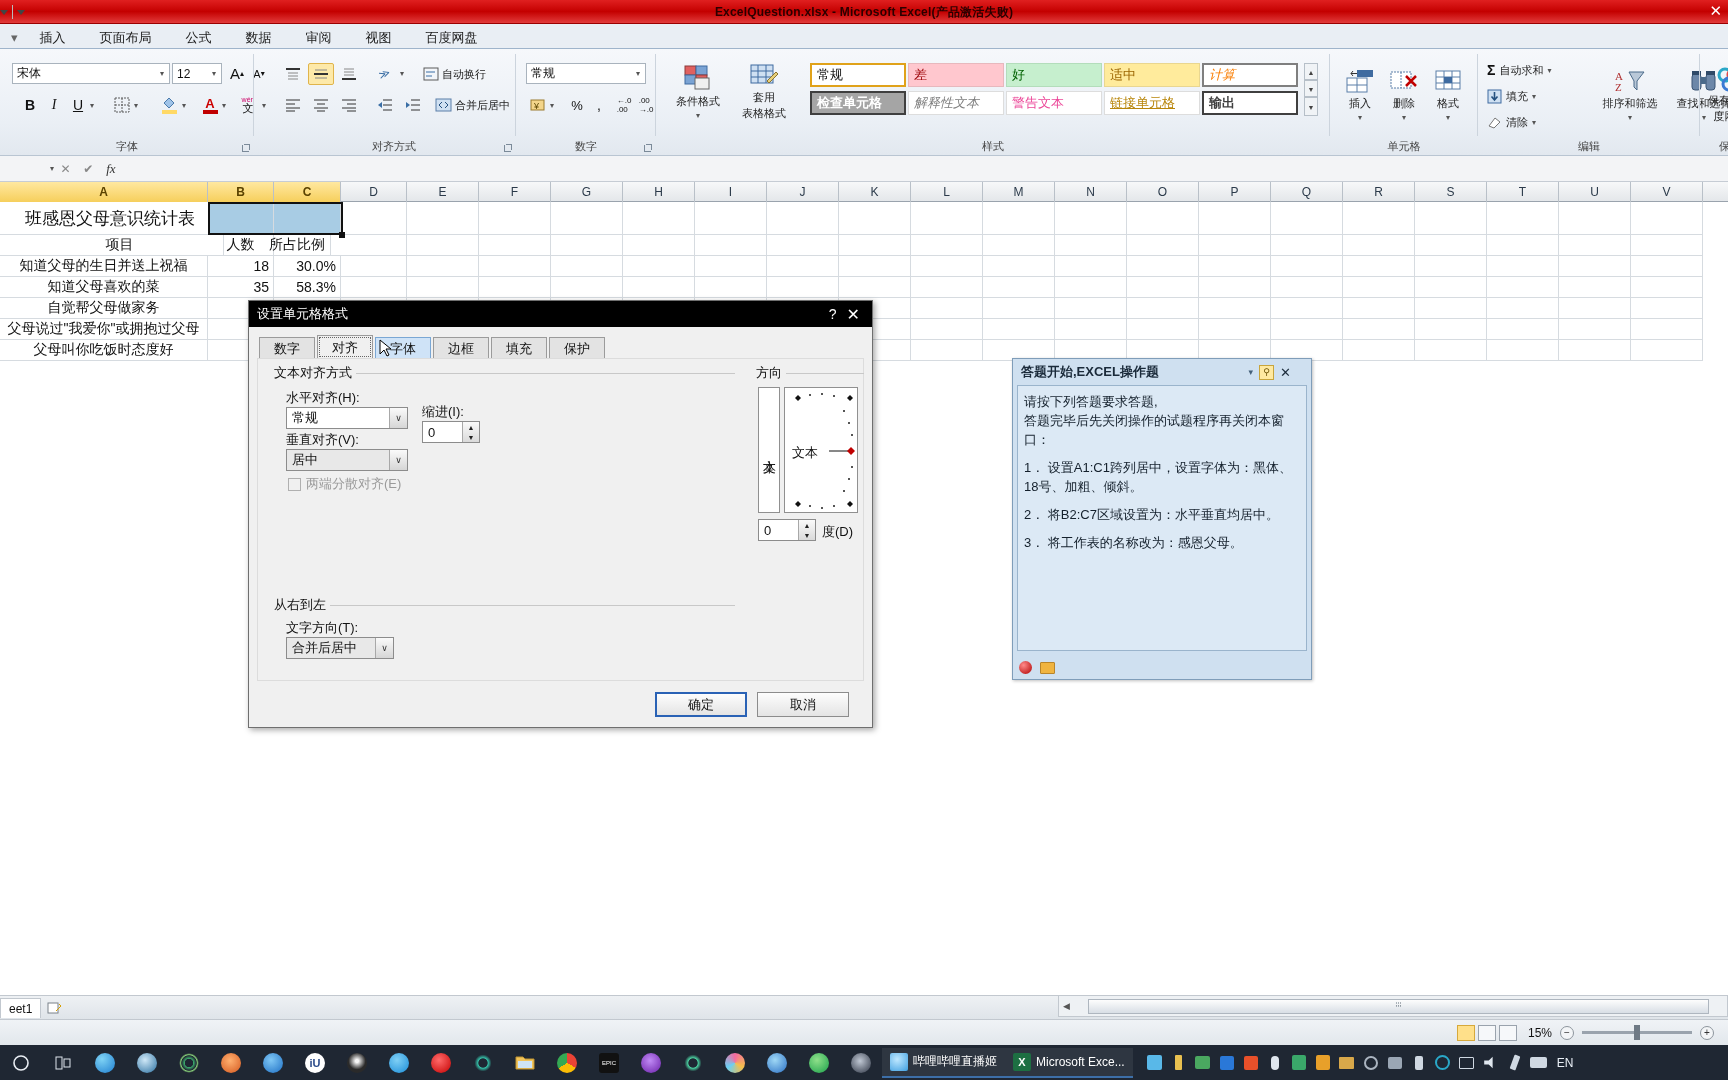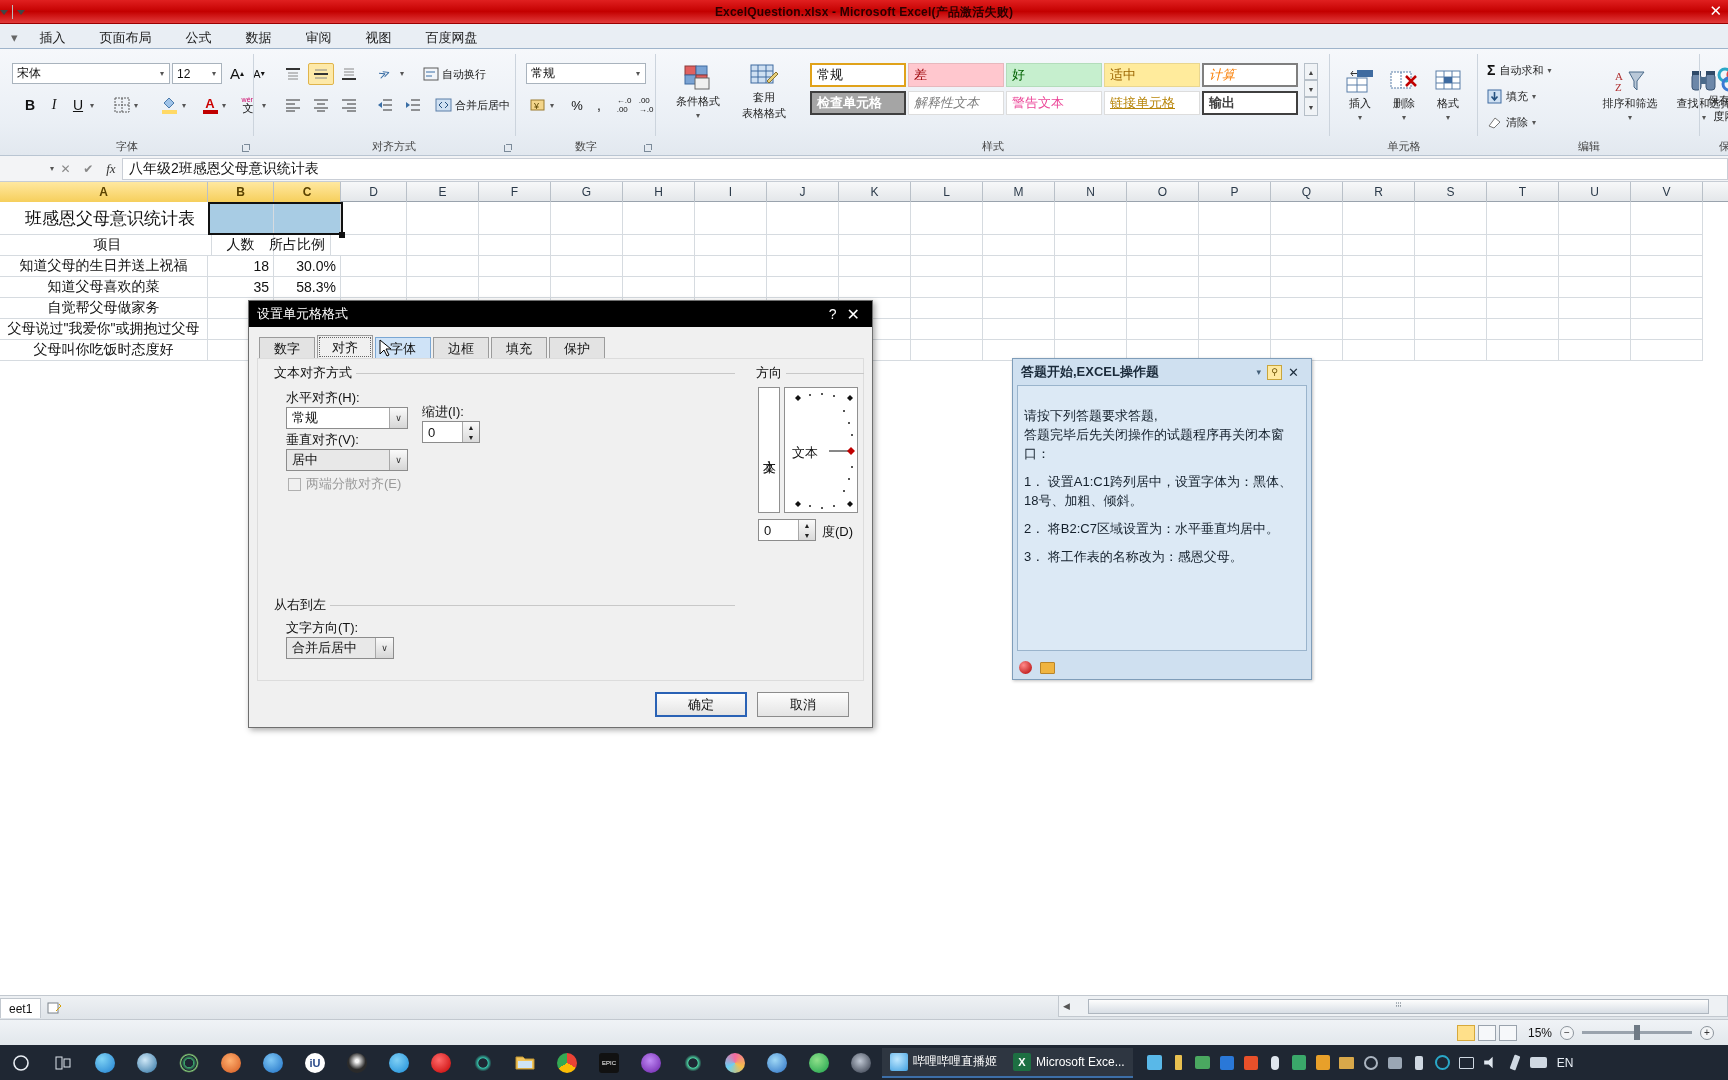--- a/index.html
+++ b/index.html
@@ -155,27 +155,27 @@
     color:#111;
   }
   .dbtn.def{ border:2px solid #2a62b5; }
 
   
   .note{
     position:absolute; left:1012px; top:358px; width:300px; height:322px;
     background:#cfe0f0; border:1px solid #7f9db9;
     box-shadow:1px 1px 3px rgba(0,0,0,.25);
   }
-  .note-hdr{ height:26px; display:flex; align-items:center; padding:0 12px 0 8px;
+  .note-hdr{ height:26px; display:flex; align-items:center; padding:0 20px 0 8px;
              font-size:13px; font-weight:bold; color:#1a2a3a; }
   .note-hdr .sp{ margin-left:auto; display:flex; align-items:center; gap:6px; }
   .pinbtn{ width:15px;height:15px;background:#ffe9a0;border:1px solid #c8a53c;display:flex;
            align-items:center;justify-content:center;font-size:9px;color:#6a5000;}
   .note-body{ position:absolute; left:4px; top:26px; right:4px; bottom:28px; background:#dce9f5;
-              border:1px solid #9ab4cc; padding:20px 6px; font-size:13px; color:#14202c; line-height:19px;}
+              border:1px solid #9ab4cc; padding:6px 6px; font-size:13px; color:#14202c; line-height:19px;}
   .note-body p{ margin:0 0 9px 0; }
   .note-foot{ position:absolute; left:6px; bottom:5px; display:flex; gap:8px; align-items:center;}
   .rec{ width:13px;height:13px;border-radius:50%;background:radial-gradient(circle at 35% 32%,#ff8a8a,#b00000);}
   .fold{ width:15px;height:12px;background:#f0b440;border:1px solid #b9852a;border-radius:1px;}
 
   
   .sheetbar{ position:absolute; left:0; top:995px; width:1728px; height:24px;
              background:linear-gradient(180deg,#eef1f4,#dfe4e9); border-top:1px solid #c2c8cf; display:flex; align-items:center;}
   .sheettab{ font-size:12px; color:#111; padding:0 8px; background:#fff; height:20px; line-height:20px; border:1px solid #c2c8cf; border-bottom:none;}
   .hscroll{ position:absolute; right:0; top:995px; width:670px; height:22px; background:#eef1f4;
@@ -555,21 +555,20 @@
 <div class="fbar">
   <div class="namebox">
     <span></span>
     <span style="margin-left:5px;font-size:8px;">▾</span>
   </div>
   <div class="fbtns">
     <span>✕</span>
     <span>✔</span>
     <span class="fx">fx</span>
   </div>
-  <div class="finput">八年级2班感恩父母意识统计表</div>
 </div>
 
 <div class="gridwrap">
   <div class="colhdr" id="colhdr">
       <div class="ch sel" style="left: 0px; width: 208px;">A</div>
       <div class="ch sel" style="left: 208px; width: 66px;">B</div>
       <div class="ch sel" style="left: 274px; width: 67px;">C</div>
       <div class="ch" style="left: 341px; width: 66px;">D</div>
       <div class="ch" style="left: 407px; width: 72px;">E</div>
       <div class="ch" style="left: 479px; width: 72px;">F</div>
@@ -609,21 +608,21 @@
         <div class="cell right" style="left: 1127px; width: 72px;"></div>
         <div class="cell right" style="left: 1199px; width: 72px;"></div>
         <div class="cell right" style="left: 1271px; width: 72px;"></div>
         <div class="cell right" style="left: 1343px; width: 72px;"></div>
         <div class="cell right" style="left: 1415px; width: 72px;"></div>
         <div class="cell right" style="left: 1487px; width: 72px;"></div>
         <div class="cell right" style="left: 1559px; width: 72px;"></div>
         <div class="cell right" style="left: 1631px; width: 72px;"></div>
       </div>
       <div class="cellrow" style="top: 53px; height: 21px; width: 1703px;">
-        <div class="cell center" style="left: 4px; width: 208px; justify-content: center;">项目</div>
+        <div class="cell center" style="left: 16px; width: 208px; justify-content: center;">项目</div>
         <div class="cell right" style="left: 208px; width: 66px; justify-content: center;">人数</div>
         <div class="cell right" style="left: 264px; width: 67px; justify-content: center;">所占比例</div>
         <div class="cell right" style="left: 341px; width: 66px;"></div>
         <div class="cell right" style="left: 407px; width: 72px;"></div>
         <div class="cell right" style="left: 479px; width: 72px;"></div>
         <div class="cell right" style="left: 551px; width: 72px;"></div>
         <div class="cell right" style="left: 623px; width: 72px;"></div>
         <div class="cell right" style="left: 695px; width: 72px;"></div>
         <div class="cell right" style="left: 767px; width: 72px;"></div>
         <div class="cell right" style="left: 839px; width: 72px;"></div>

